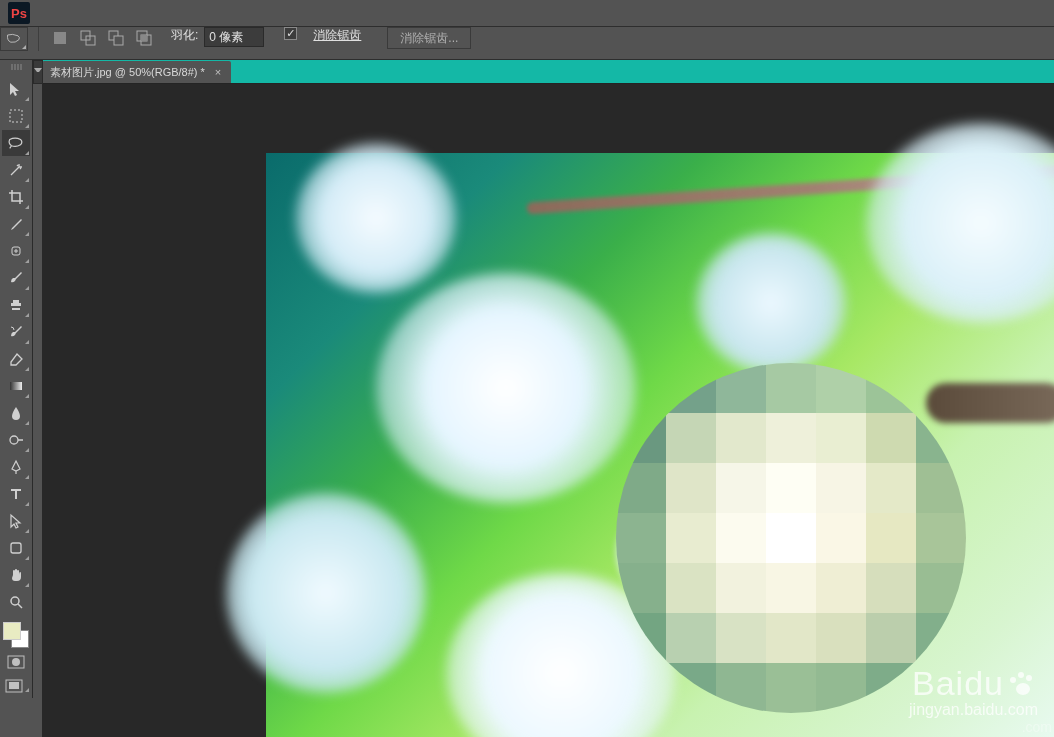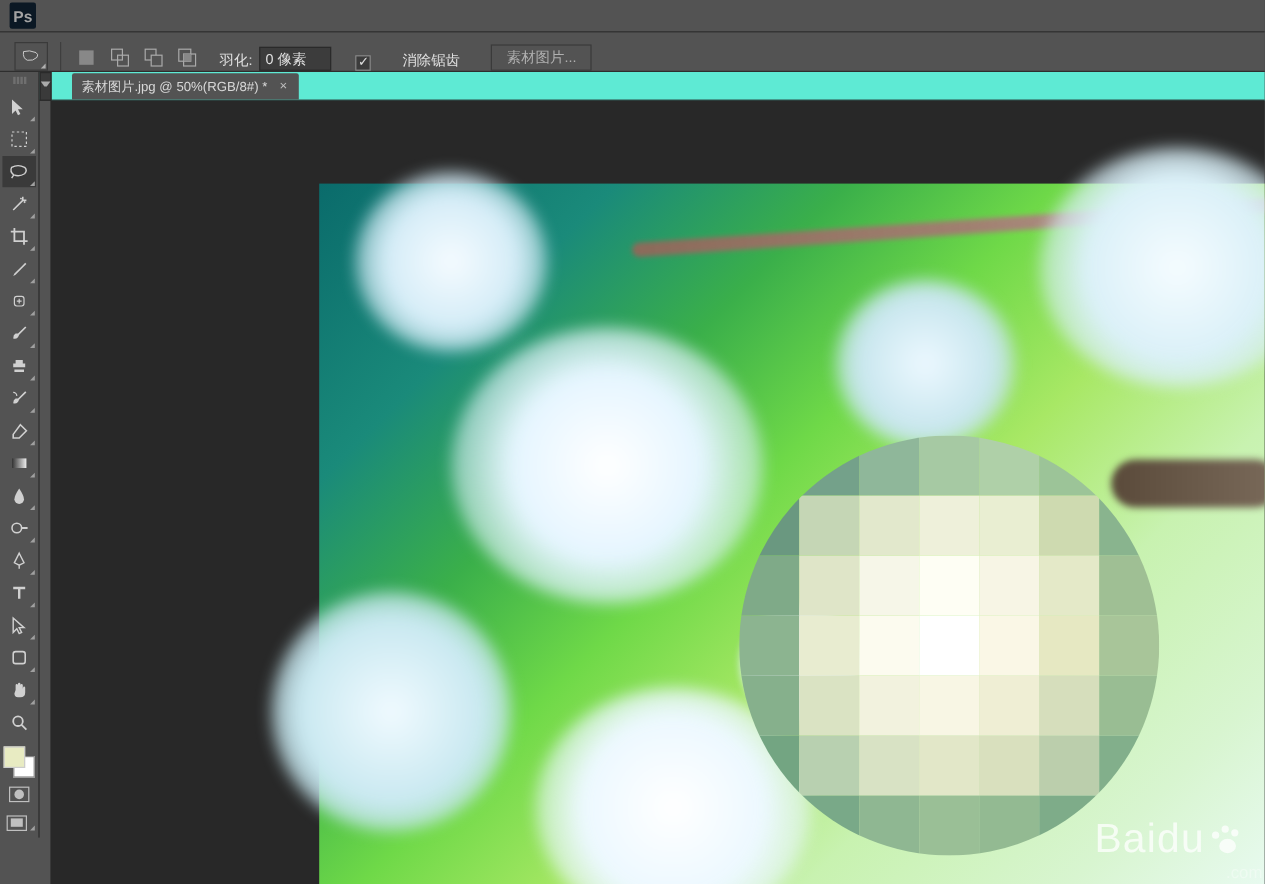--- a/index.html
+++ b/index.html
@@ -1,37 +1,37 @@
 <!DOCTYPE html>
 <html><head>
 <meta charset="utf-8">
 <style>
 * { margin: 0; padding: 0; box-sizing: border-box; user-select: none; }
 body { width: 1054px; height: 737px; background: #535353; font-family: "Microsoft YaHei", sans-serif; font-size: 12px; color: #e0e0e0; overflow: hidden; position: relative; }
 
 
 .menu-bar { height: 26px; background: #535353; display: flex; align-items: center; padding-left: 8px; }
-.ps-logo { width: 22px; height: 22px; background: #0b1824; color: #a3a3a3; display: flex; align-items: center; justify-content: center; font-weight: bold; font-size: 13px; margin-right: 12px; border-radius: 2px; }
+.ps-logo { width: 22px; height: 22px; background: #0b1824; color: #ef4444; display: flex; align-items: center; justify-content: center; font-weight: bold; font-size: 13px; margin-right: 12px; border-radius: 2px; }
 .menu-item { padding: 4px 9px; cursor: default; color: #e8e8e8; }
 
 
-.options-bar { height: 34px; background: #535353; border-top: 1px solid #2e2e2e; border-bottom: 1px solid #2e2e2e; display: flex; align-items: flex-end; padding-left: 12px; gap: 6px; }
+.options-bar { height: 34px; background: #535353; border-top: 1px solid #2e2e2e; border-bottom: 1px solid #2e2e2e; display: flex; align-items: flex-start; gap: 6px; }
 .tool-preset { width: 28px; height: 24px; background: #535353; border: 1px solid #3a3a3a; display: flex; align-items: center; justify-content: center; position: relative; }
 .tool-preset svg { width: 16px; height: 12px; }
 .small-tri { position: absolute; right: 1px; bottom: 1px; width: 0; height: 0; border-left: 4px solid transparent; border-bottom: 4px solid #b0b0b0; }
 .sep { width: 1px; height: 24px; background: #3e3e3e; margin: 0 4px; }
 .icon-btn { width: 22px; height: 22px; display: flex; align-items: center; justify-content: center; cursor: default; }
 .opt-label { color: #e0e0e0; margin-left: 10px; }
 .opt-input { width: 60px; height: 20px; background: #3c3c3c; border: 1px solid #2a2a2a; color: #e0e0e0; padding: 0 4px; font-size: 12px; }
 .checkbox { width: 13px; height: 13px; background: #3c3c3c; border: 1px solid #8a8a8a; display: inline-flex; align-items: center; justify-content: center; margin-left: 14px; }
 .checkbox.checked::after { content: "✓"; color: #e0e0e0; font-size: 11px; line-height: 1; }
 .opt-button { height: 22px; padding: 0 12px; background: #535353; border: 1px solid #3a3a3a; color: #b0b0b0; margin-left: 20px; display: flex; align-items: center; }
 
 
-.tab-strip { height: 24px; background: #5eead4; display: flex; align-items: flex-end; padding-left: 60px; border-bottom: 1px solid #242424; }
+.tab-strip { height: 24px; background: #14b8a6; display: flex; align-items: flex-end; padding-left: 42px; border-bottom: 1px solid #242424; }
 .doc-tab { height: 22px; background: #535353; padding: 0 8px; display: flex; align-items: center; gap: 8px; color: #d8d8d8; font-size: 11px; border-top-left-radius: 2px; border-top-right-radius: 2px; }
 .tab-close { color: #c0c0c0; cursor: default; padding: 0 2px; }
 
 
 .tools-panel { position: absolute; left: 0; top: 60px; width: 33px; background: #535353; border-right: 1px solid #2a2a2a; padding-top: 4px; }
 .tools-handle { width: 28px; height: 8px; margin: 0 auto 4px; display: flex; gap: 1px; justify-content: center; }
 .tools-handle span { width: 2px; height: 6px; background: #6f6f6f; }
 .tool { width: 28px; height: 26px; margin: 0 auto 1px; display: flex; align-items: center; justify-content: center; cursor: default; position: relative; }
 .tool.active { background: #3a3a3a; }
 .tool-tri { position: absolute; right: 1px; bottom: 1px; width: 0; height: 0; border-left: 4px solid transparent; border-bottom: 4px solid #a0a0a0; }
@@ -114,22 +114,22 @@
   <div class="icon-btn">
       <svg width="16" height="16" viewBox="0 0 16 16">
         <rect x="1" y="1" width="10" height="10" fill="none" stroke="#aaa"></rect>
         <rect x="5" y="5" width="10" height="10" fill="none" stroke="#aaa"></rect>
         <rect x="5" y="5" width="6" height="6" fill="#888"></rect>
       </svg>
     </div>
   <span class="opt-label">羽化:</span>
   <input class="opt-input" value="0 像素" style="">
   <span class="checkbox checked"></span>
-  <span style="margin-left:20px;">消除锯齿</span>
-  <div class="opt-button">素材图片...</div>
+  <span style="margin-left:10px;text-decoration:underline;">消除锯齿</span>
+  <div class="opt-button">消除锯齿...</div>
 </div>
 
 <div class="tab-strip">
   <div class="doc-tab">
     <span>素材图片.jpg @ 50%(RGB/8#) *</span>
     <span class="tab-close">×</span>
   </div>
 </div>
 
 <div class="tools-panel">
@@ -358,16 +358,17 @@
     <div class="watermark">
       <div class="wm-main">
         <span>Baidu</span>
         <div class="paw">
             <span class="p1"></span>
             <span class="p2"></span>
             <span class="p3"></span>
             <span class="p4"></span>
           </div>
       </div>
+      <div class="wm-sub">jingyan.baidu.com</div>
     </div>
     <div class="wm-corner">.com</div>
   </div>
 </div>
 
 </body></html>

